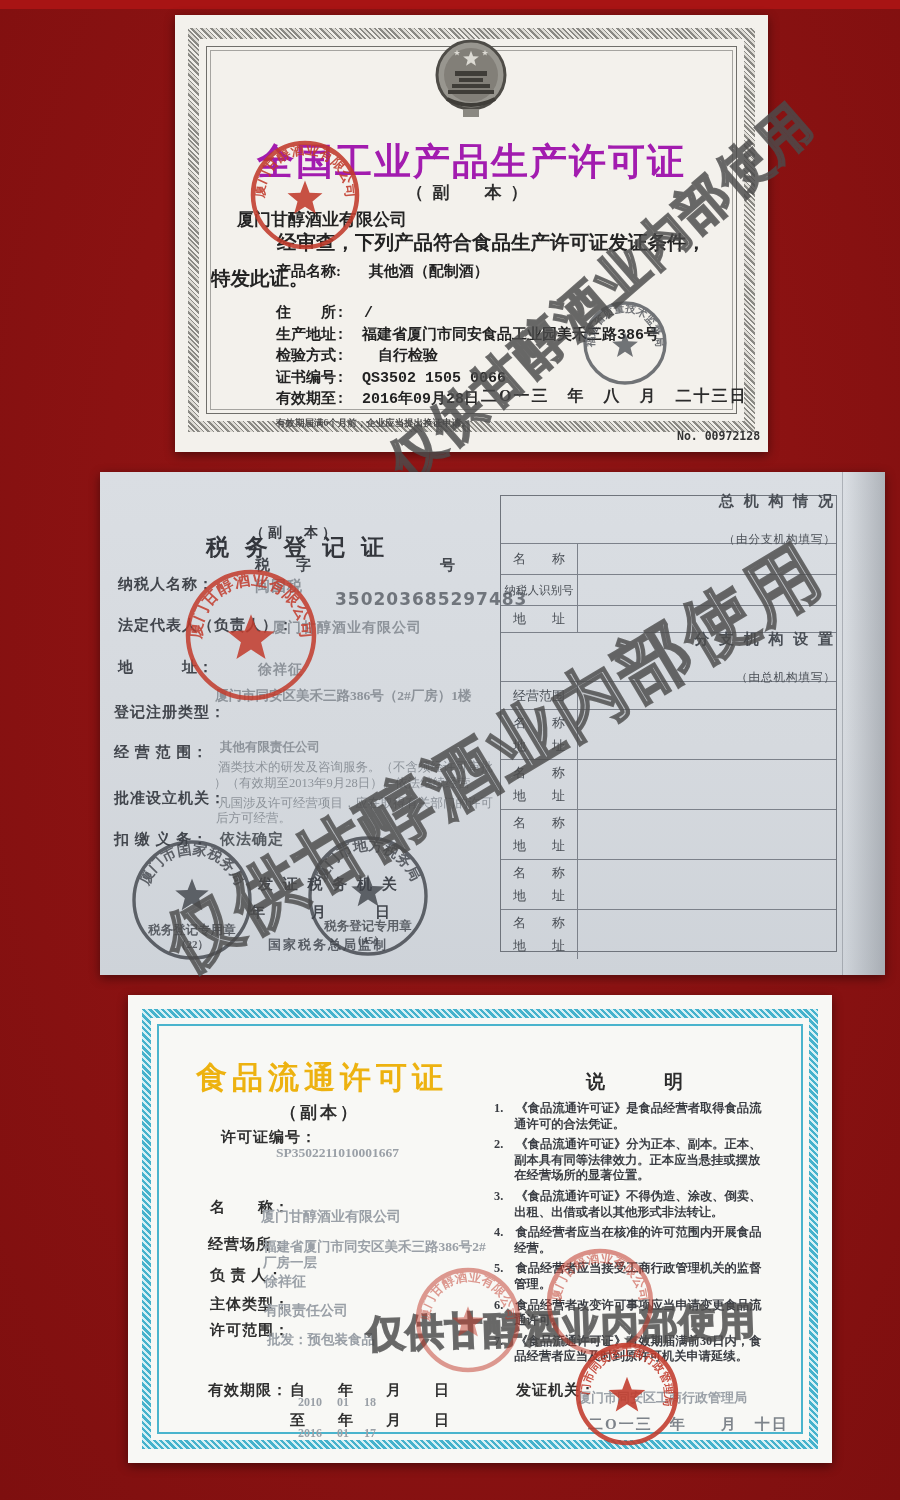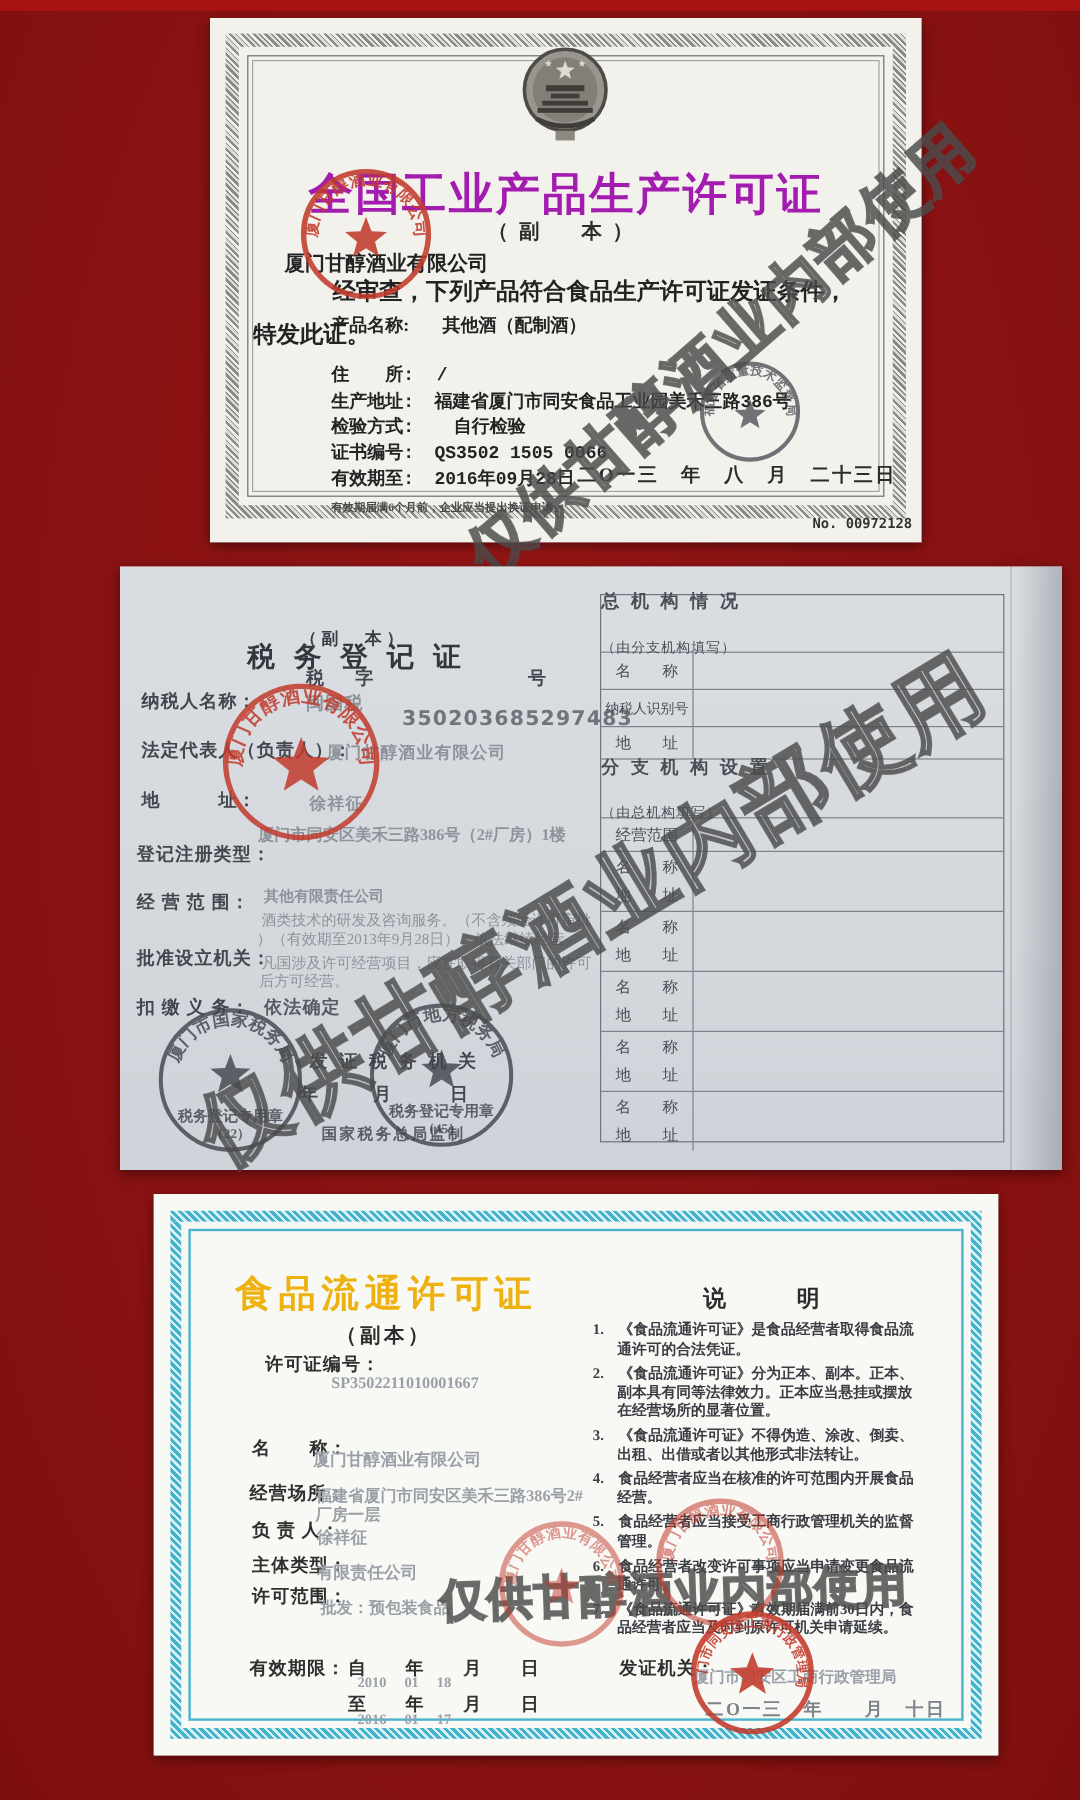--- a/index.html
+++ b/index.html
@@ -46,21 +46,21 @@
   .c2-tin{font-size:17px;font-weight:bold;color:#70757c;letter-spacing:1px;font-family:"DejaVu Sans",sans-serif;}
   .c2-small{font-size:12.5px;color:#8d939a;}
   .c2-edge{position:absolute;right:0;top:0;bottom:0;width:40px;
     background:linear-gradient(90deg,rgba(120,125,132,0),rgba(110,116,124,.40));}
   .c2-fold{position:absolute;right:42px;top:0;bottom:0;width:1px;background:rgba(90,95,102,.35);}
 
   
   .c2-table{position:absolute;left:400px;top:23px;width:335px;height:455px;
     border:1.2px solid #6f747c;color:#494e55;}
   .t-row{position:relative;border-bottom:1px solid #7c818a;display:flex;justify-content:center;}
-  .t-head{align-items:flex-start;justify-content:center;flex-direction:column;gap:19px;}
+  .t-head{align-items:flex-end;justify-content:center;flex-direction:column;gap:19px;}
   .t-h1{font-size:15px;font-weight:bold;letter-spacing:3px;}
   .t-h2{font-size:11.5px;letter-spacing:1px;margin-top:2px;}
   .t-lab{width:76px;border-right:1px solid #7c818a;display:flex;flex-direction:column;
          justify-content:space-around;align-items:center;font-size:13px;padding:2px 0;}
   .t-val{flex:1;}
   .t-row:last-child{border-bottom:none;}
 
   .c3-title{font-size:31px;font-weight:bold;letter-spacing:5px;color:#edb210;}
   .c3-copy{font-size:17px;font-weight:bold;letter-spacing:3px;color:#2e2e2e;text-align:center;}
   .c3-lbl{font-size:15px;font-weight:bold;color:#2f2f2f;letter-spacing:1px;}

